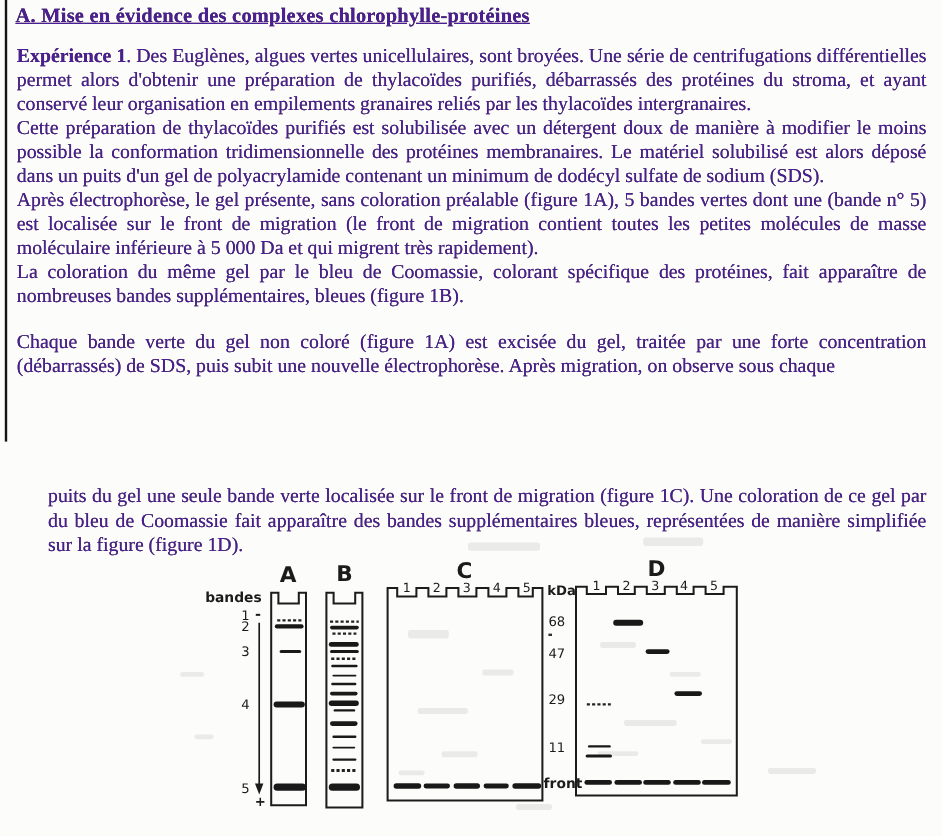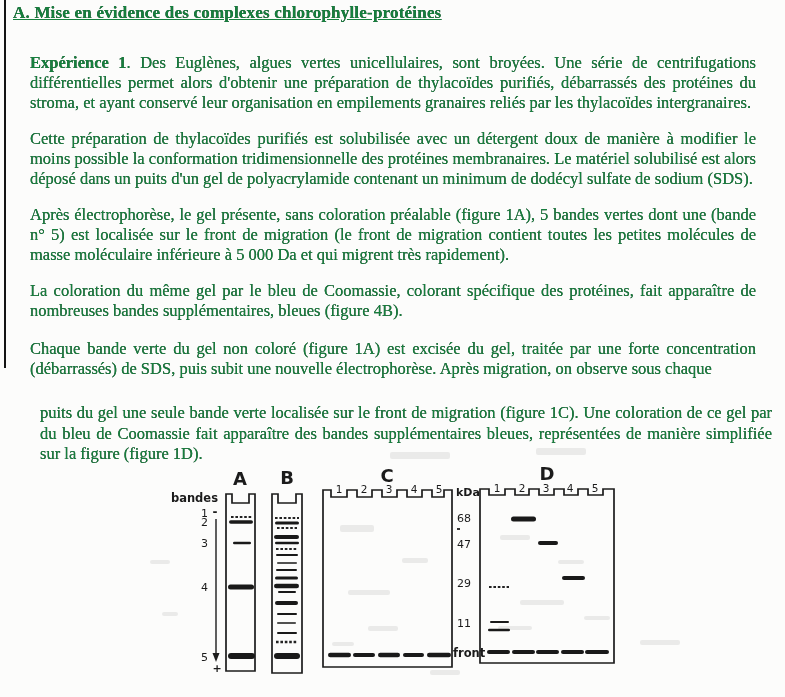--- a/index.html
+++ b/index.html
@@ -1,40 +1,40 @@
 <!DOCTYPE html>
 <html><head>
 <meta charset="utf-8">
 <style>
   html,body{margin:0;padding:0;}
   .page{
     position:relative;
     width:785px;height:697px;
     background:#fcfcfb;
     font-family:"Liberation Serif", serif;
-    color:#15803d;
+    color:#4c1d95;
     overflow:hidden;
   }
   .edge-line{
     position:absolute;left:4px;top:0;width:2px;height:368px;
     background:#141414;
   }
   .title{
     position:absolute;left:13px;top:3px;margin:0;
     font-size:17px;font-weight:bold;
     text-decoration:underline;
     letter-spacing:.2px;
     text-shadow:0 0 .4px #222;
   }
   .body{
     position:absolute;left:14px;top:37px;width:758px;
     font-size:16.5px;line-height:20px;
     text-shadow:0 0 .35px #333;
   }
-  .body p{margin:16px;text-align:justify;}
+  .body p{margin:0;text-align:justify;}
   .body p.gap-before{margin-top:18px;}
   .indented{
     position:absolute;left:40px;top:403px;width:732px;
     font-size:16.5px;line-height:20.5px;text-align:justify;
     text-shadow:0 0 .35px #333;
   }
   #gel-figure{
     position:absolute;left:0;top:440px;width:785px;height:257px;
   }
   #gel-figure text{font-family:"DejaVu Sans", sans-serif;fill:#1b1b1b;}
@@ -45,21 +45,21 @@
 <div class="page">
 
   <div class="edge-line"></div>
 
   <h1 class="title">A. Mise en évidence des complexes chlorophylle-protéines</h1>
 
   <div class="body">
     <p><b>Expérience 1</b><span>. Des Euglènes, algues vertes unicellulaires, sont broyées. Une série de centrifugations différentielles permet alors d'obtenir une préparation de thylacoïdes purifiés, débarrassés des protéines du stroma, et ayant conservé leur organisation en empilements granaires reliés par les thylacoïdes intergranaires.</span></p>
     <p>Cette préparation de thylacoïdes purifiés est solubilisée avec un détergent doux de manière à modifier le moins possible la conformation tridimensionnelle des protéines membranaires. Le matériel solubilisé est alors déposé dans un puits d'un gel de polyacrylamide contenant un minimum de dodécyl sulfate de sodium (SDS).</p>
     <p>Après électrophorèse, le gel présente, sans coloration préalable (figure 1A), 5 bandes vertes dont une (bande n° 5) est localisée sur le front de migration (le front de migration contient toutes les petites molécules de masse moléculaire inférieure à 5 000 Da et qui migrent très rapidement).</p>
-    <p>La coloration du même gel par le bleu de Coomassie, colorant spécifique des protéines, fait apparaître de nombreuses bandes supplémentaires, bleues (figure 4B).</p>
+    <p>La coloration du même gel par le bleu de Coomassie, colorant spécifique des protéines, fait apparaître de nombreuses bandes supplémentaires, bleues (figure 1B).</p>
     <p class="gap-before">Chaque bande verte du gel non coloré (figure 1A) est excisée du gel, traitée par une forte concentration (débarrassés) de SDS, puis subit une nouvelle électrophorèse. Après migration, on observe sous chaque</p>
   </div>
 
   <div class="indented">puits du gel une seule bande verte localisée sur le front de migration (figure 1C). Une coloration de ce gel par du bleu de Coomassie fait apparaître des bandes supplémentaires bleues, représentées de manière simplifiée sur la figure (figure 1D).</div>
 
   <svg id="gel-figure" viewBox="0 0 785 257">
       <rect x="340" y="85" width="34" height="7" rx="2" fill="#8f8f8f" fill-opacity="0.16"></rect>
       <rect x="402" y="118" width="26" height="5" rx="2" fill="#8f8f8f" fill-opacity="0.16"></rect>
       <rect x="348" y="150" width="42" height="5" rx="2" fill="#8f8f8f" fill-opacity="0.16"></rect>
       <rect x="368" y="186" width="30" height="5" rx="2" fill="#8f8f8f" fill-opacity="0.16"></rect>

